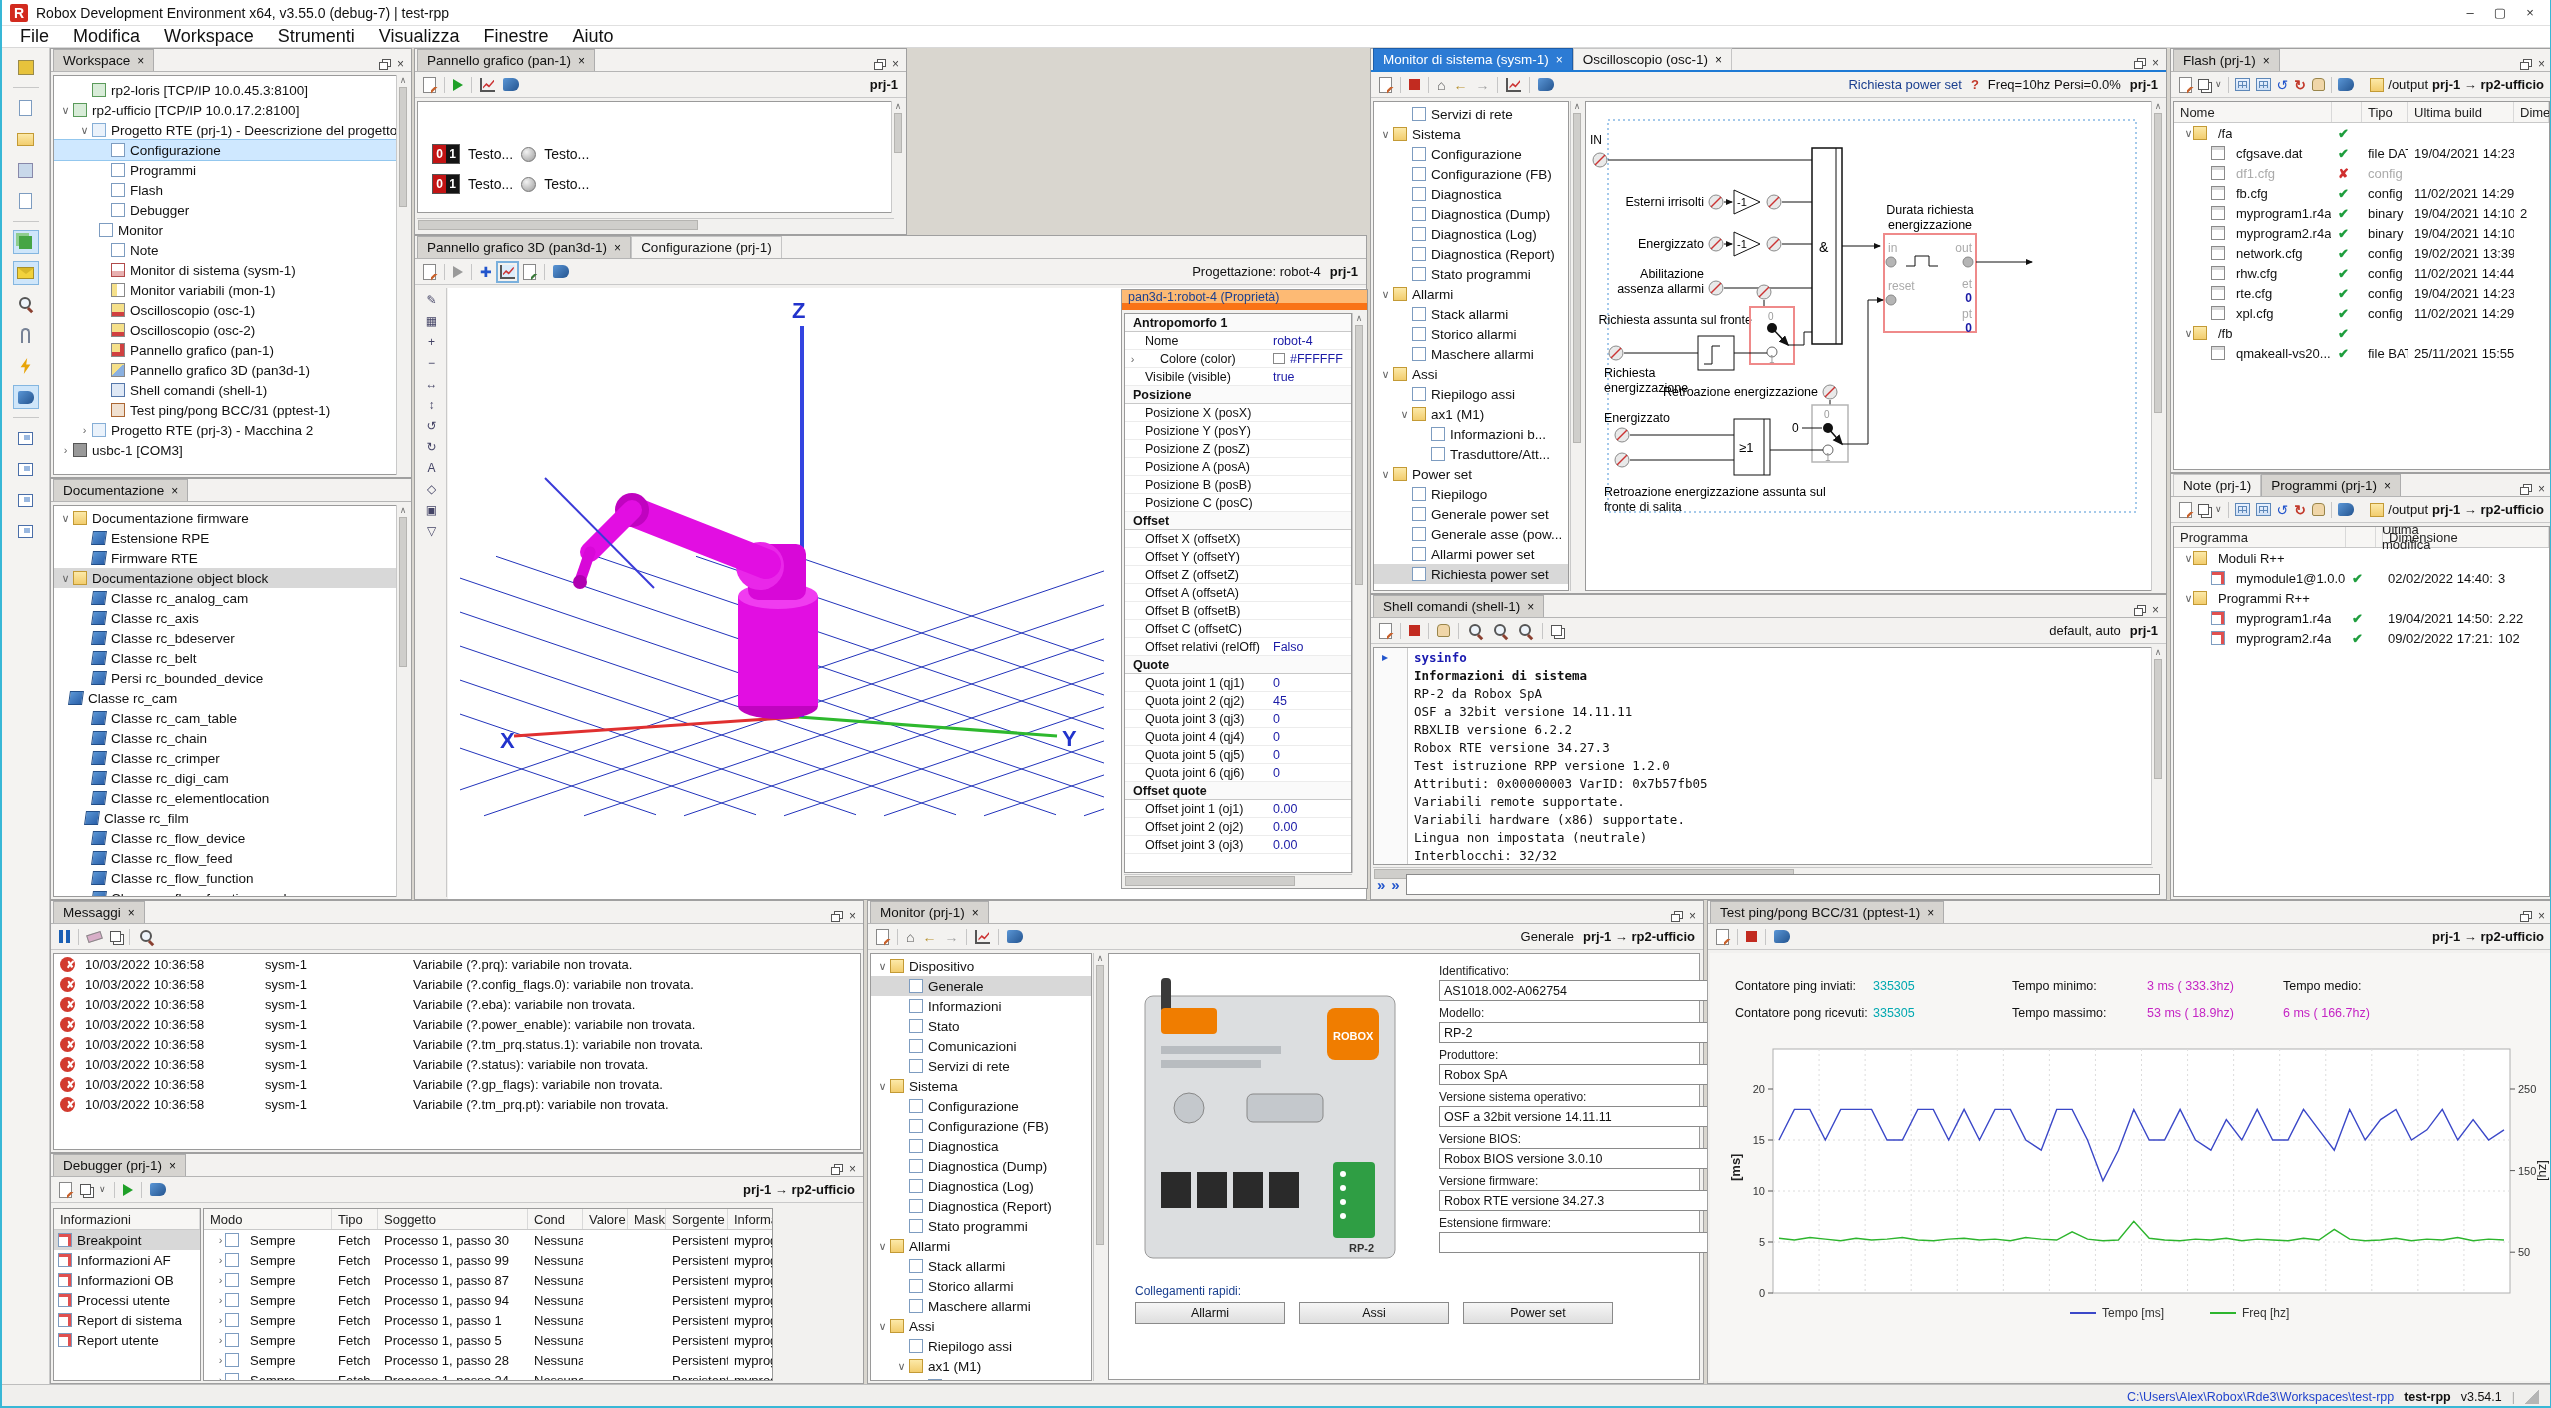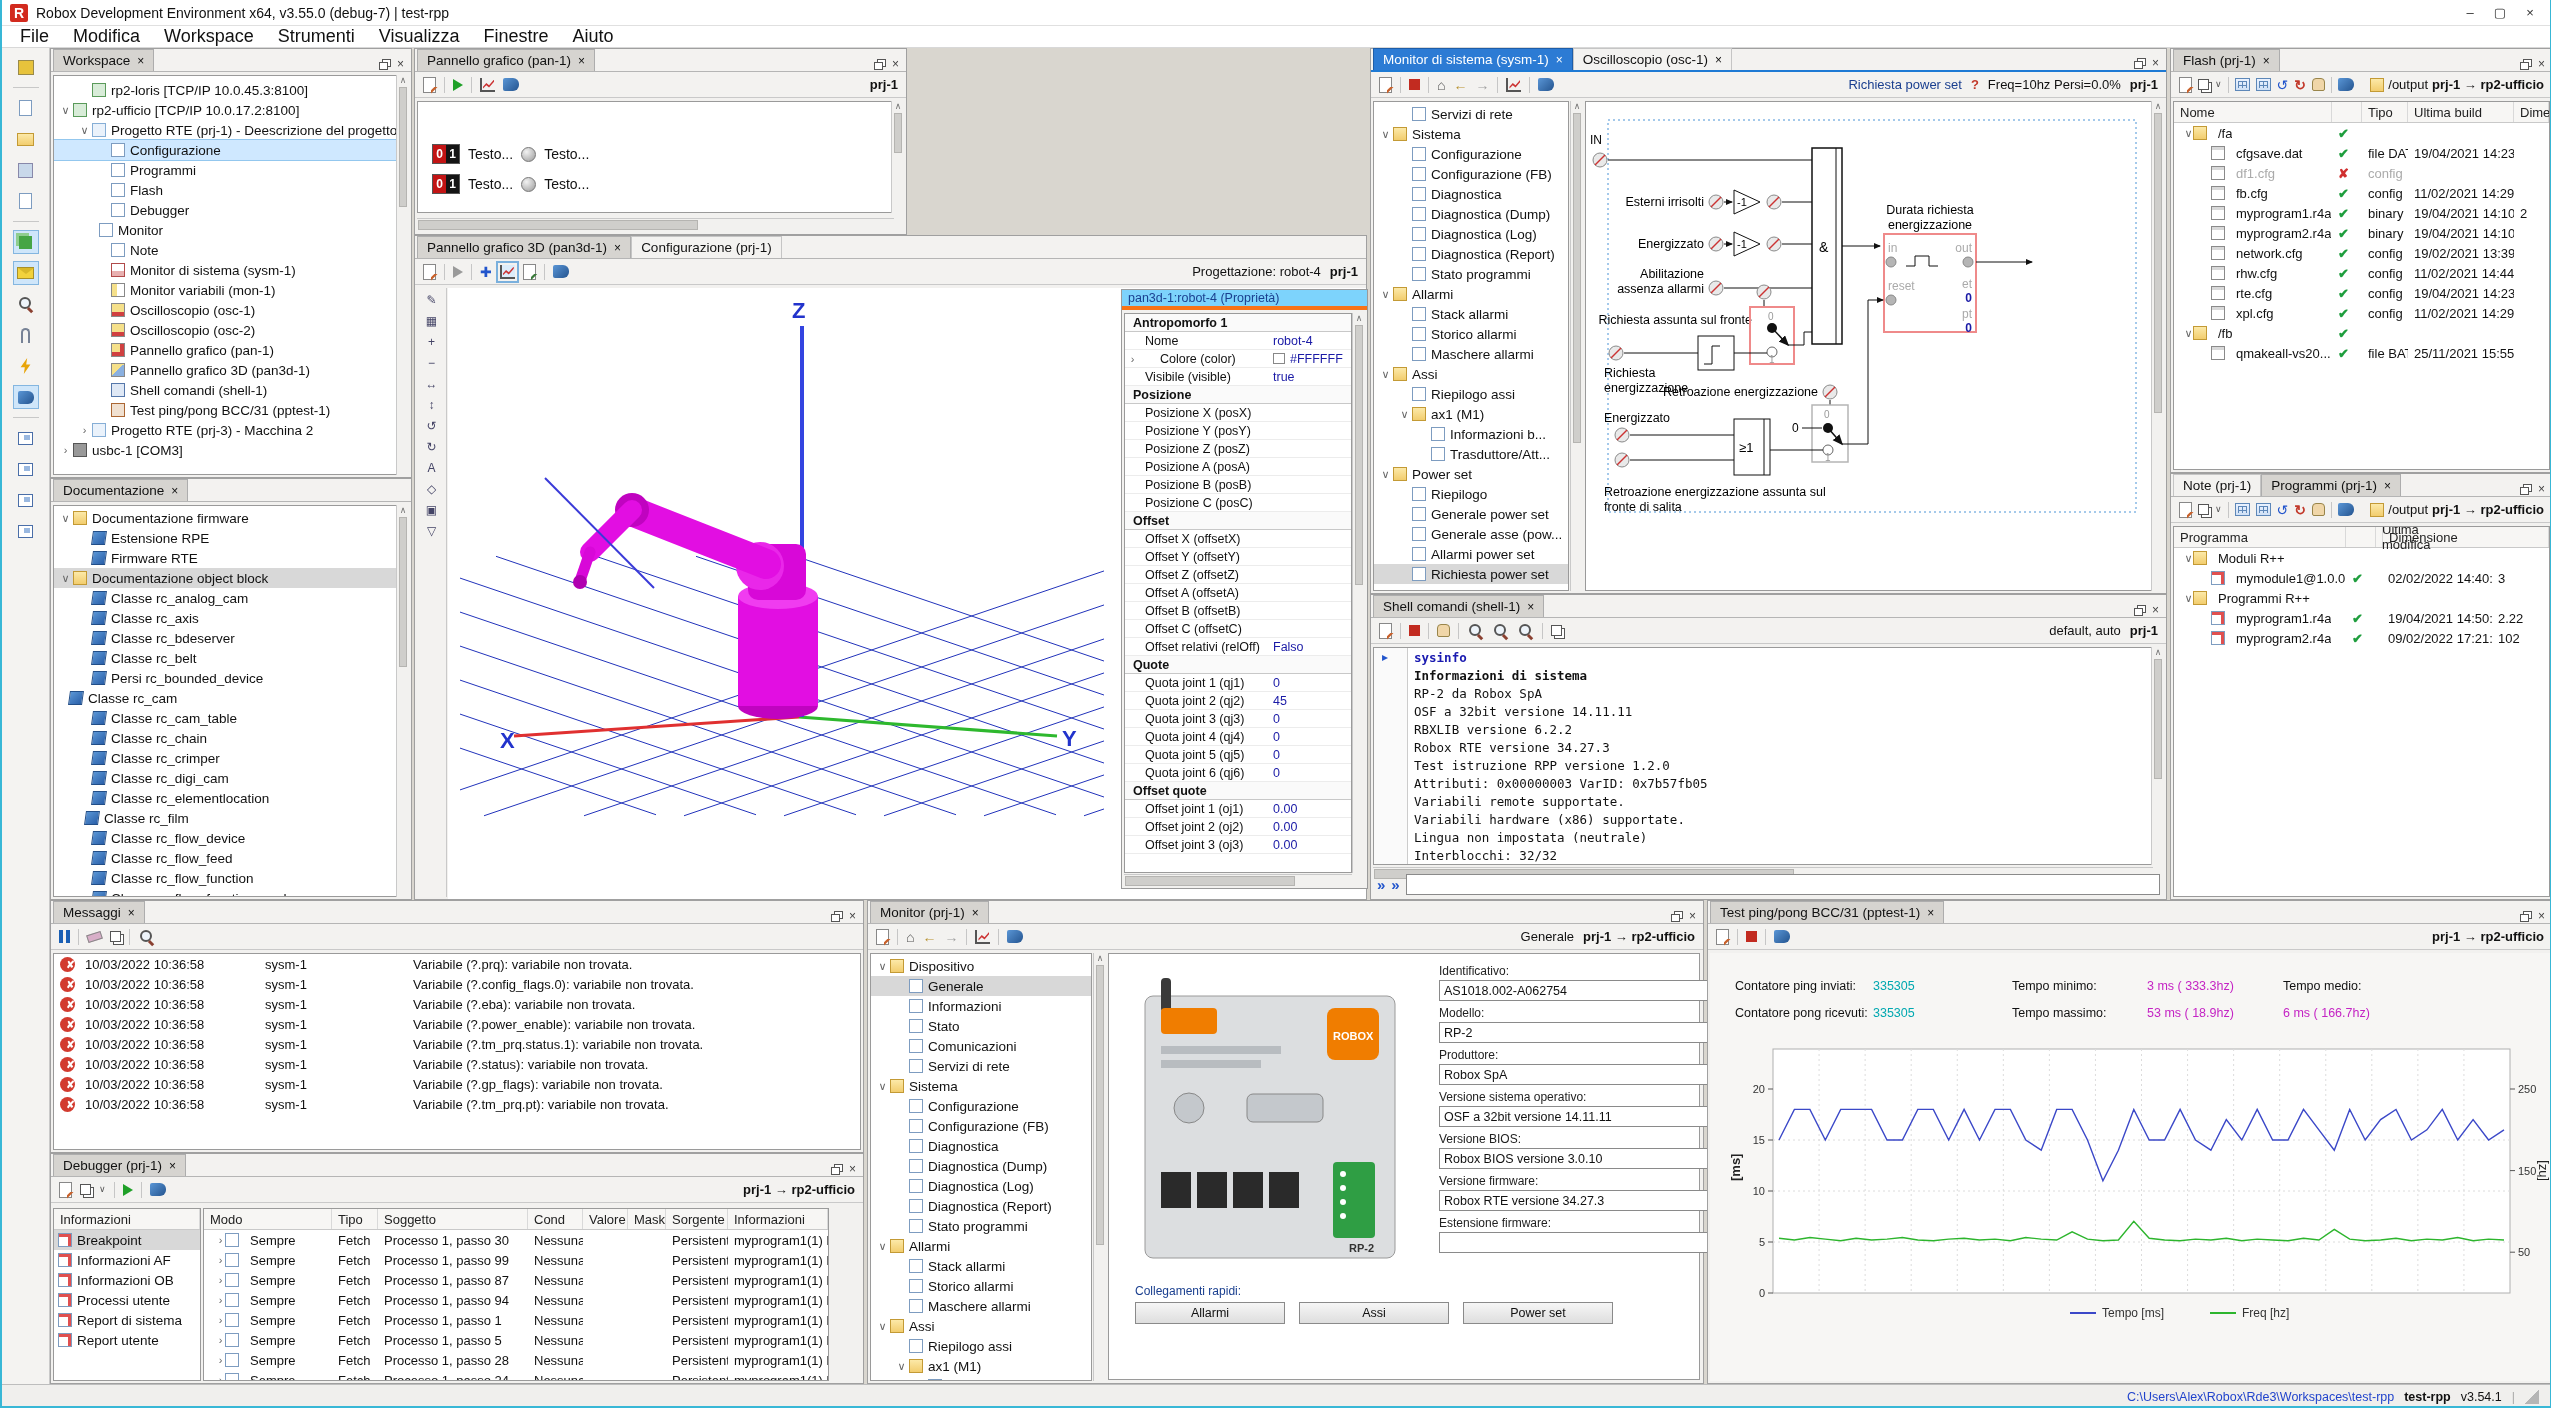--- a/index.html
+++ b/index.html
@@ -546,21 +546,21 @@
         <div class="trow" style="padding-left: 4px;">
           <span class="ic dbg"></span>
           <span>Report di sistema</span>
         </div>
         <div class="trow" style="padding-left: 4px;">
           <span class="ic dbg"></span>
           <span>Report utente</span>
         </div>
       </div>
   </div>
-  <div class="cw" style="left:152px;top:54px;width:626px;height:173px">
+  <div class="cw" style="left:152px;top:54px;width:570px;height:173px">
       <div id="dbg-head" class="hdr">
         <span style="width: 128px; flex: 0 0 auto;">Modo</span>
         <span style="width: 46px; flex: 0 0 auto;">Tipo</span>
         <span style="width: 150px; flex: 0 0 auto;">Soggetto</span>
         <span style="width: 55px; flex: 0 0 auto;">Cond</span>
         <span style="width: 45px; flex: 0 0 auto;">Valore</span>
         <span style="width: 38px; flex: 0 0 auto;">Mask</span>
         <span style="width: 62px; flex: 0 0 auto;">Sorgente</span>
         <span style="width: 130px; flex: 1 1 0%;">Informazioni</span>
       </div>
@@ -808,21 +808,21 @@
         <circle cx="184" cy="222" r="17" fill="#c003c0"></circle>
         <line x1="184" y1="222" x2="142" y2="264" stroke="#e20ee2" stroke-width="20" stroke-linecap="round"></line>
         <line x1="142" y1="264" x2="133" y2="290" stroke="#d808d8" stroke-width="11" stroke-linecap="round"></line>
         <circle cx="132" cy="294" r="7" fill="#b000b0"></circle>
         <line x1="97" y1="190" x2="206" y2="300" stroke="#3a3ad8" stroke-width="2"></line>
       </g>
     </svg>
   </div>
 
   <div style="position:absolute;left:706px;top:53px;width:247px;height:600px;background:#f2f1ef;border:1px solid #9a9a9a">
-    <div style="height:20px;display:flex;align-items:center;padding:0 6px;font-size:12.5px;color:#1a3f8f;background:#7dd3fc;border-bottom:4px solid #f97316">pan3d-1:robot-4 (Proprietà)</div>
+    <div style="height:20px;display:flex;align-items:center;padding:0 6px;font-size:12.5px;color:#1a3f8f;background:#fdba74;border-bottom:7px solid #f97316">pan3d-1:robot-4 (Proprietà)</div>
     <div class="cw" style="left:2px;top:23px;width:228px;height:560px">
         <div id="prop-rows">
           <div class="prow g">
             <span class="pl">Antropomorfo 1</span>
           </div>
           <div class="prow">
             <span class="pl">Nome</span>
             <span class="pv">robot-4</span>
           </div>
           <div class="prow">

